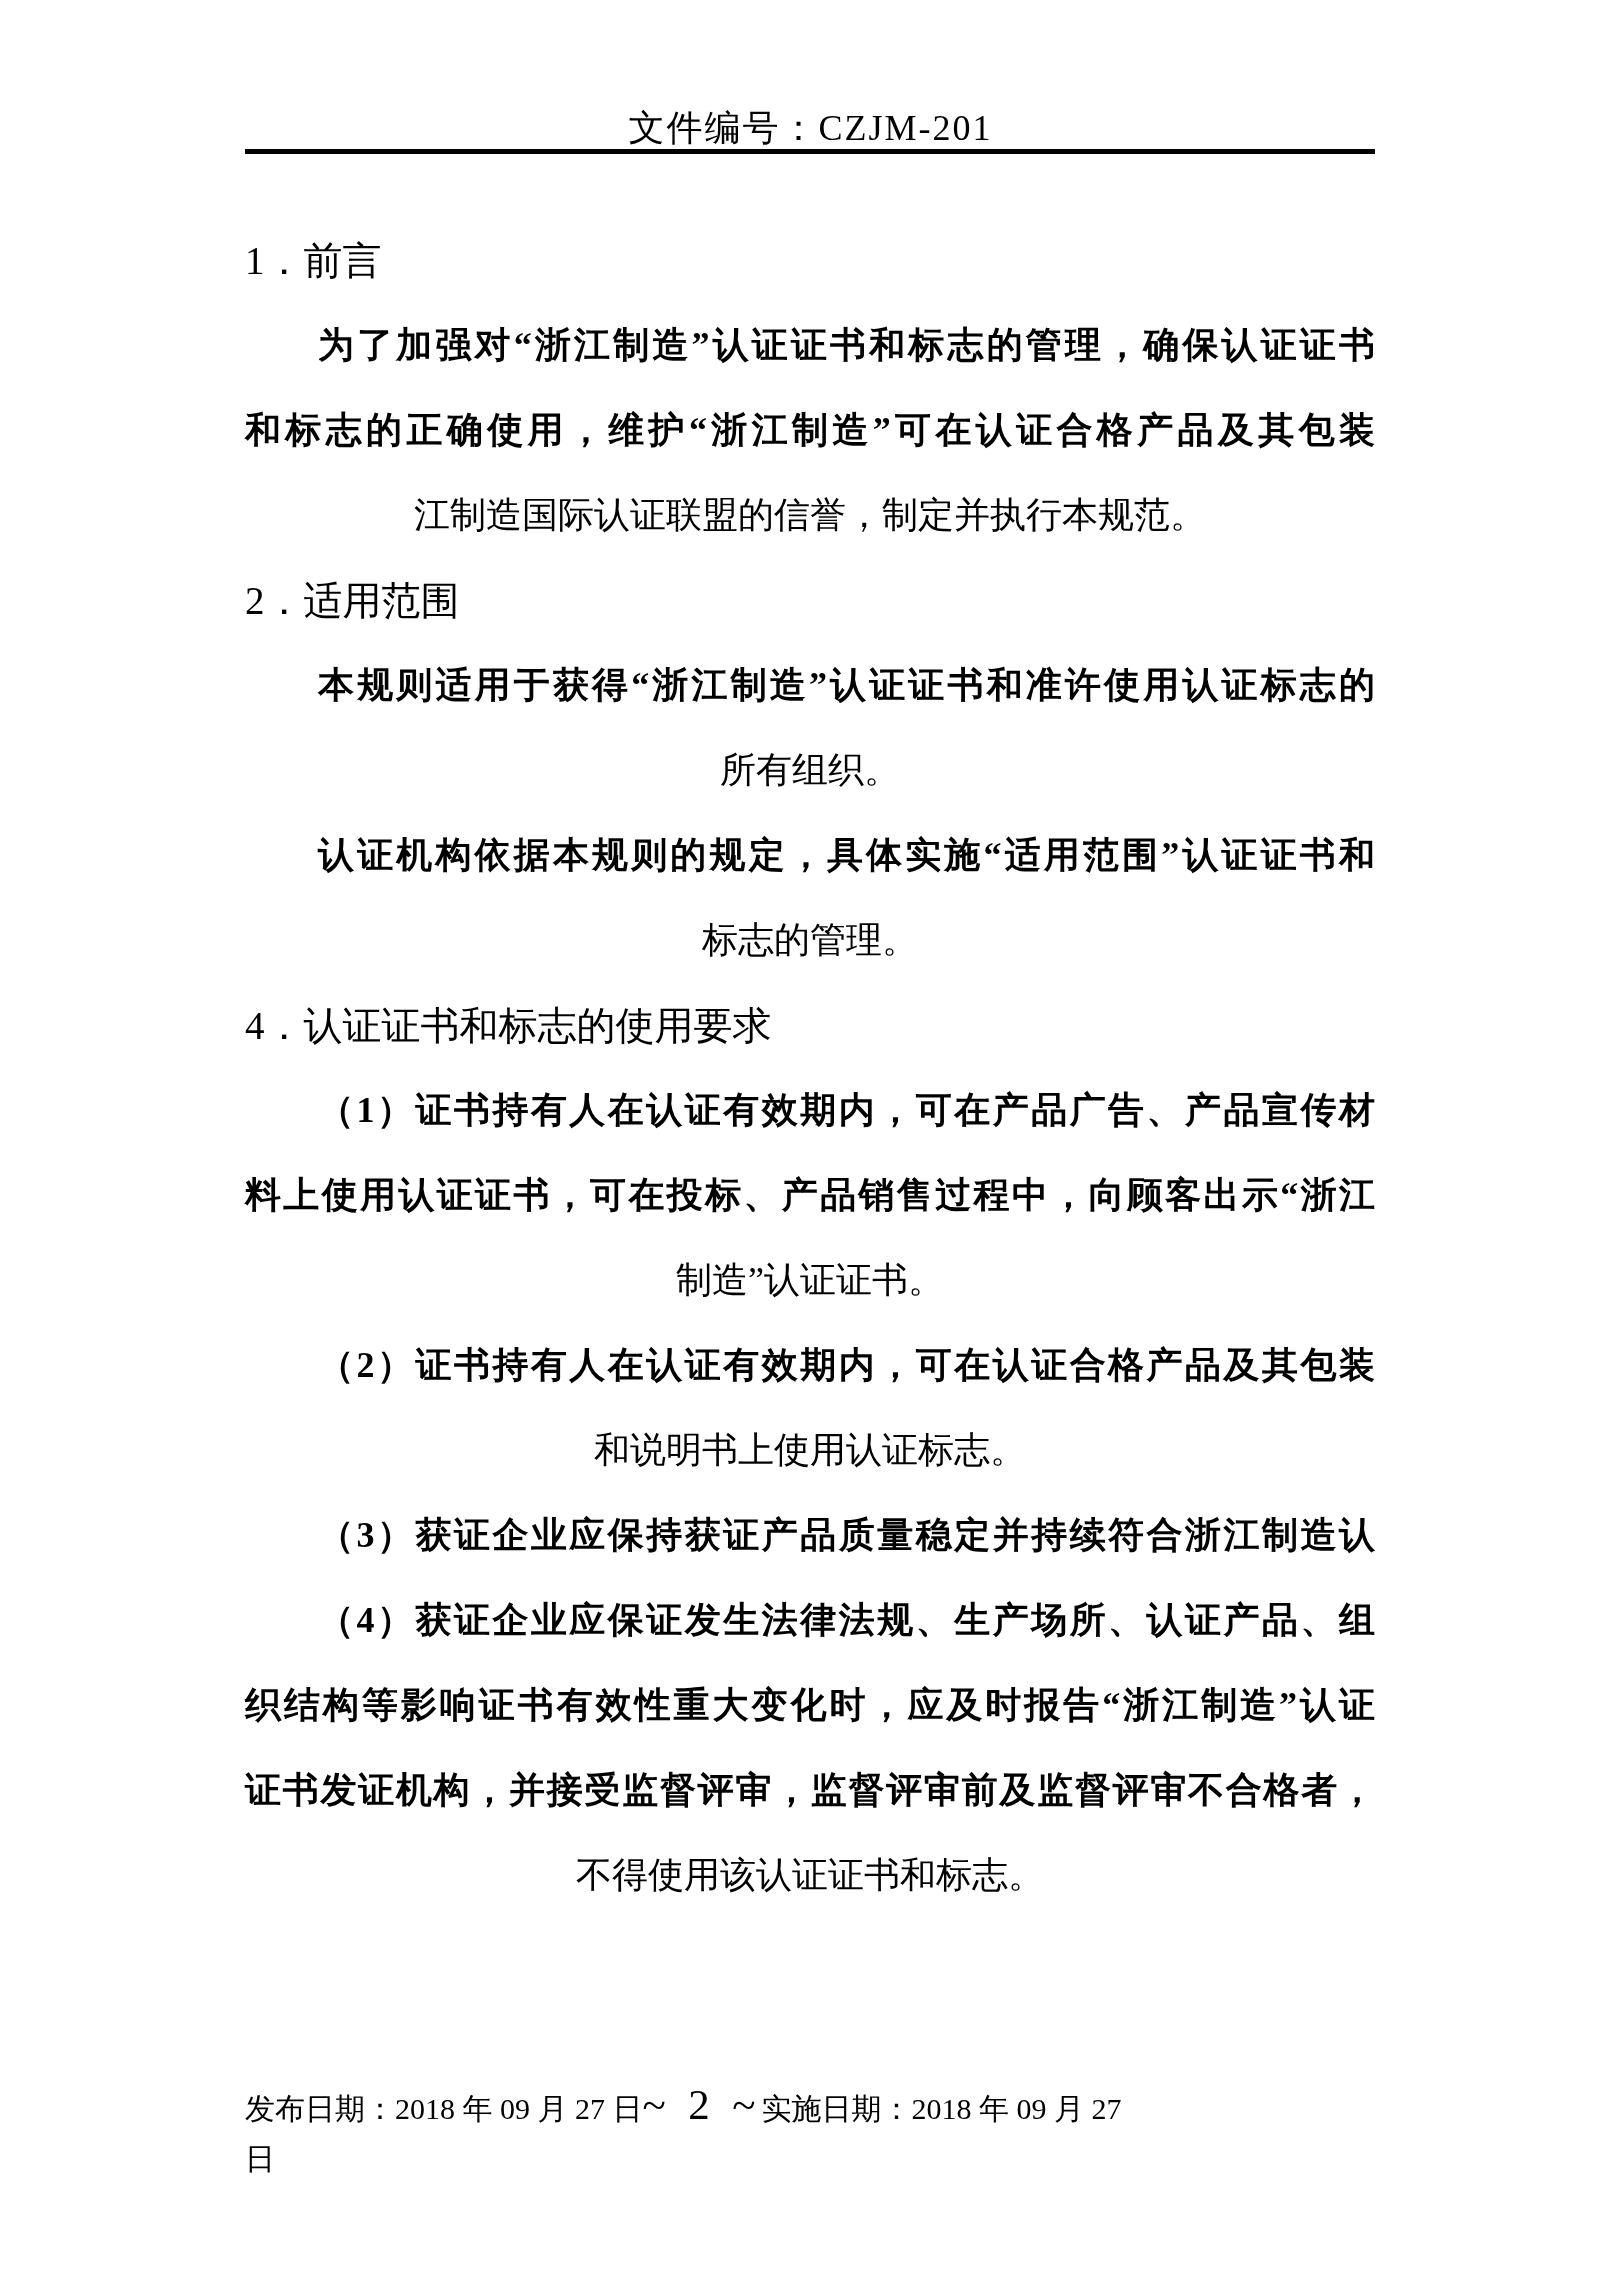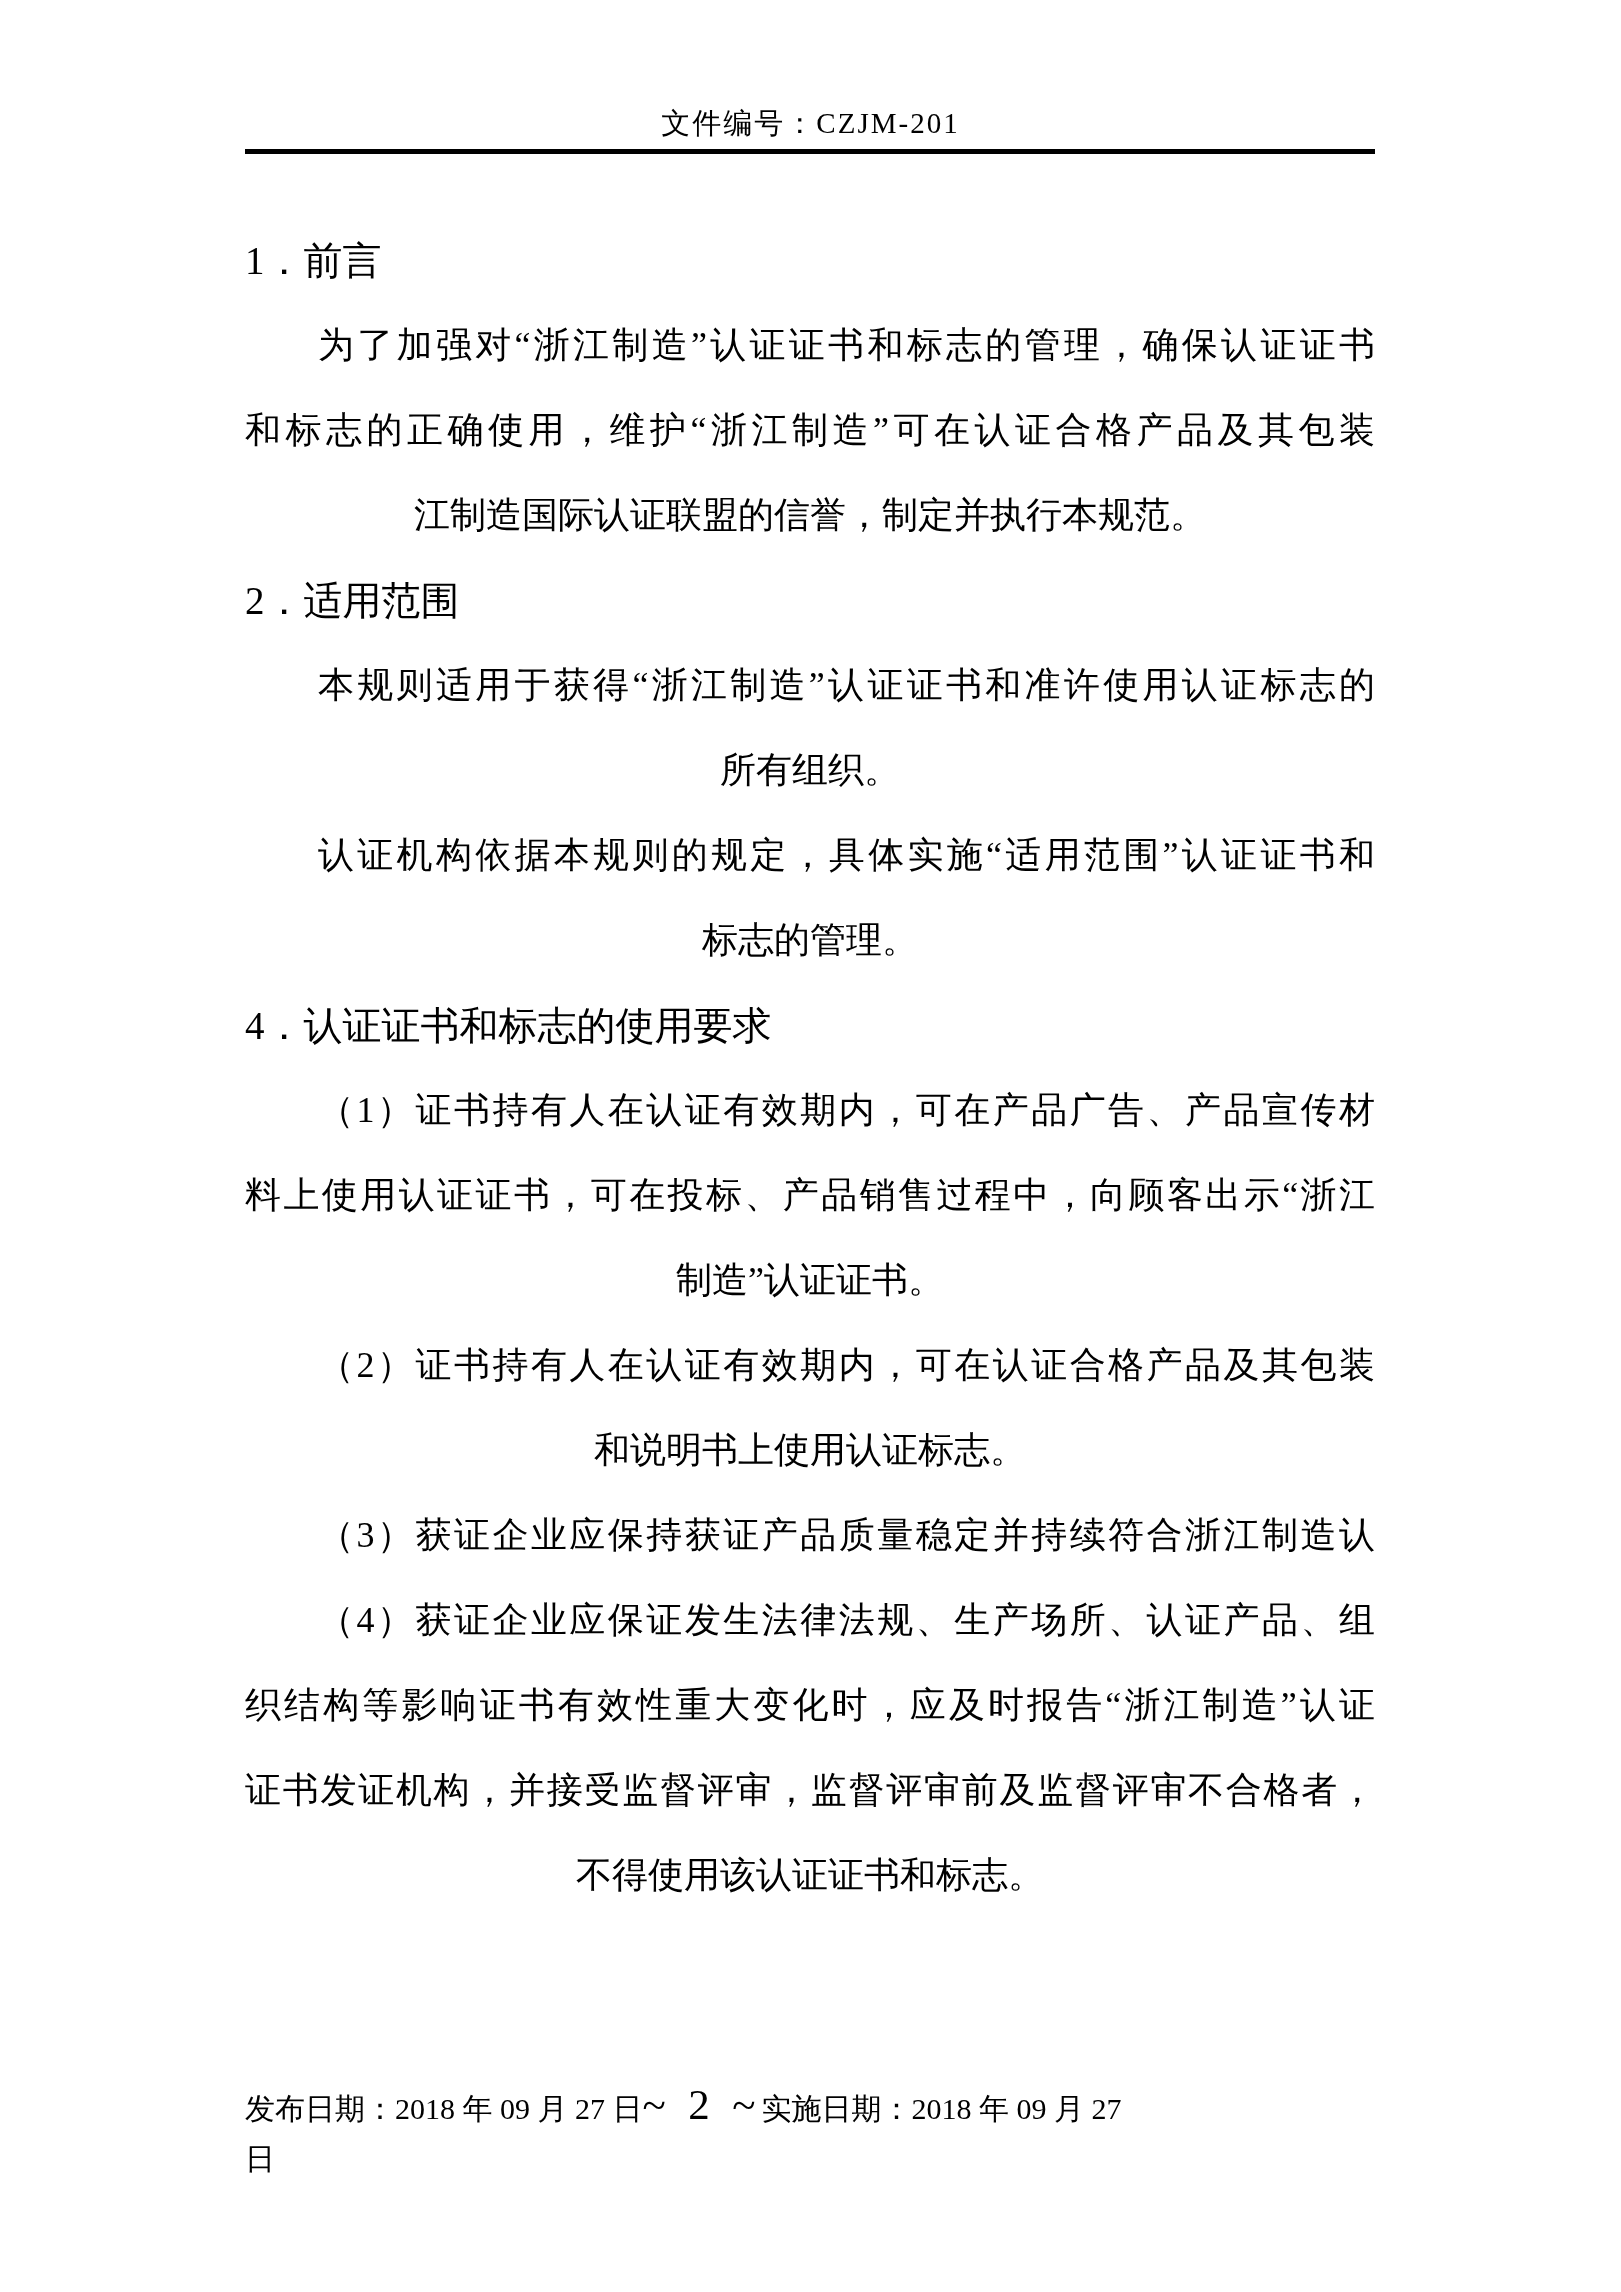--- a/index.html
+++ b/index.html
@@ -10,21 +10,21 @@
     position: relative;
     color: #000000;
     font-family: "Liberation Serif", "DejaVu Serif", serif;
   }
   .doc-header {
     position: absolute;
     top: 104px;
     left: 0;
     width: 100%;
     text-align: center;
-    font-size: 29px;
+    font-size: 36px;
     letter-spacing: 2px;
   }
   .header-rule {
     position: absolute;
     top: 149px;
     left: 245px;
     width: 1130px;
     height: 4.9px;
     background: #000000;
   }
@@ -44,20 +44,21 @@
   }
   .line {
     height: 85px;
     line-height: 85px;
     text-align: center;
   }
   .jline {
     text-align: justify;
     text-align-last: justify;
     text-justify: inter-character;
+    font-weight: bold;
   }
   .indent {
     text-indent: 73px;
   }
   .footer {
     position: absolute;
     left: 245px;
     top: 2076px;
     width: 1157px;
     font-size: 30px;

